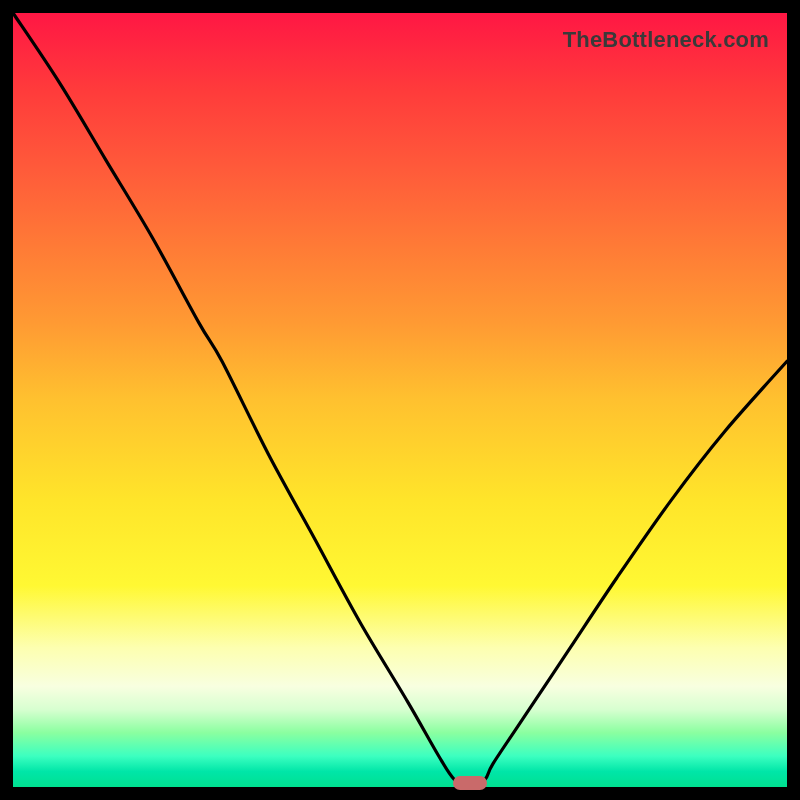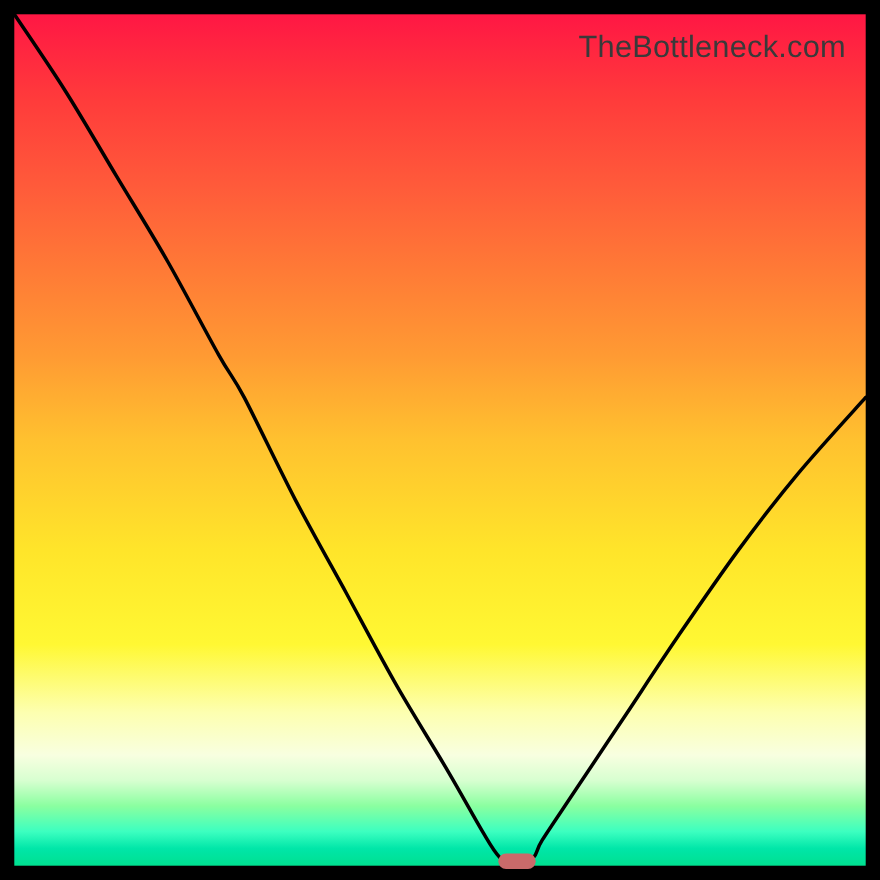--- a/index.html
+++ b/index.html
@@ -31,22 +31,22 @@
       #8affa0 93%,
       #3cffc0 96%,
       #00e6a8 98%,
       #00e090 100%);
   }
   .watermark {
     position: absolute;
     top: 14px;
     right: 18px;
     font-family: Arial, Helvetica, sans-serif;
-    font-size: 28px;
-    font-weight: 400;
+    font-size: 22px;
+    font-weight: 700;
     color: #3a3a3a;
     letter-spacing: 0.2px;
     user-select: none;
   }
   svg.curve {
     position: absolute;
     left: 0; top: 0;
     width: 774px;
     height: 774px;
     overflow: visible;

